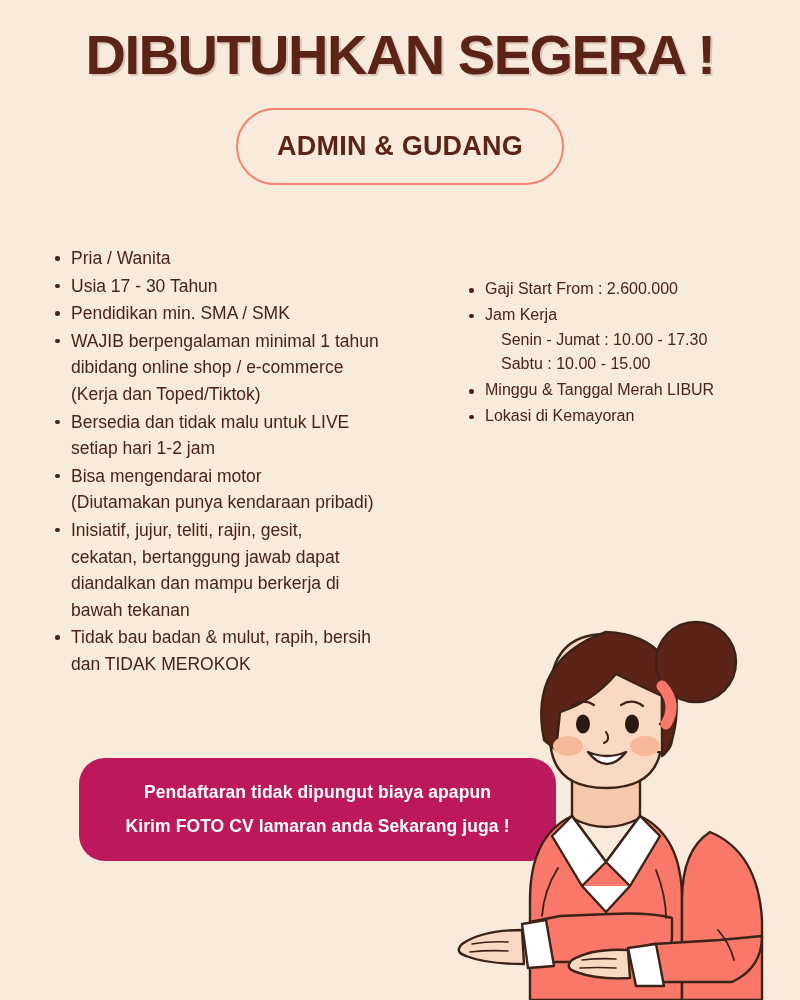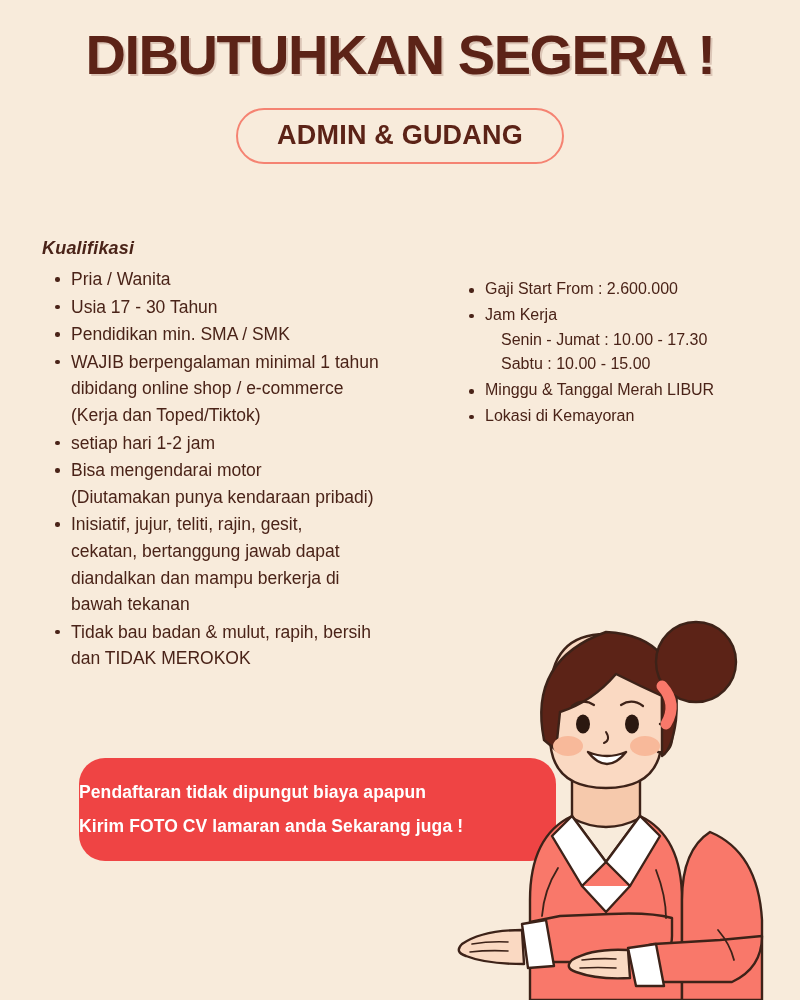--- a/index.html
+++ b/index.html
@@ -36,21 +36,21 @@
     line-height: 1.05;
     white-space: nowrap;
     text-shadow: 2px 2px 0 rgba(92,35,23,0.18);
   }
 
   .subtitle-pill {
     position: absolute;
     top: 108px;
     left: 236px;
     width: 328px;
-    height: 56px;
+    height: 77px;
     box-sizing: border-box;
     border: 2px solid #F58372;
     border-radius: 42px;
     display: flex;
     flex-direction: column;
     align-items: center;
     justify-content: center;
     gap: 2px;
   }
   .subtitle-line {
@@ -120,24 +120,25 @@
     line-height: 1.55;
   }
 
   
   .callout {
     position: absolute;
     left: 79px;
     top: 758px;
     width: 477px;
     height: 103px;
-    background: #ef4444;
+    background: #be185d;
     border-radius: 26px;
     display: flex;
     flex-direction: column;
+    align-items: center;
     justify-content: center;
     gap: 13px;
   }
   .callout-line {
     color: #FFFFFF;
     font-size: 17.5px;
     font-weight: bold;
     letter-spacing: 0.1px;
     white-space: nowrap;
   }
@@ -157,21 +158,20 @@
 
 <div class="poster">
 
   <div class="headline">DIBUTUHKAN SEGERA !</div>
 
   <div class="subtitle-pill">
     <div class="subtitle-line">ADMIN &amp; GUDANG</div>
   </div>
 
   <div class="col-left">
-    <div class="section-heading">Kualifikasi</div>
     <ul class="bullets">
 
       <li>
         <span class="cont">Pria / Wanita</span>
       </li>
 
       <li>
         <span class="cont">Usia 17 - 30 Tahun</span>
       </li>
 
@@ -179,20 +179,21 @@
         <span class="cont">Pendidikan min. SMA / SMK</span>
       </li>
 
       <li>
         <span class="cont">WAJIB berpengalaman minimal 1 tahun</span>
         <span class="cont">dibidang online shop / e-commerce</span>
         <span class="cont">(Kerja dan Toped/Tiktok)</span>
       </li>
 
       <li>
+        <span class="cont">Bersedia dan tidak malu untuk LIVE</span>
         <span class="cont">setiap hari 1-2 jam</span>
       </li>
 
       <li>
         <span class="cont">Bisa mengendarai motor</span>
         <span class="cont">(Diutamakan punya kendaraan pribadi)</span>
       </li>
 
       <li>
         <span class="cont">Inisiatif, jujur, teliti, rajin, gesit,</span>

